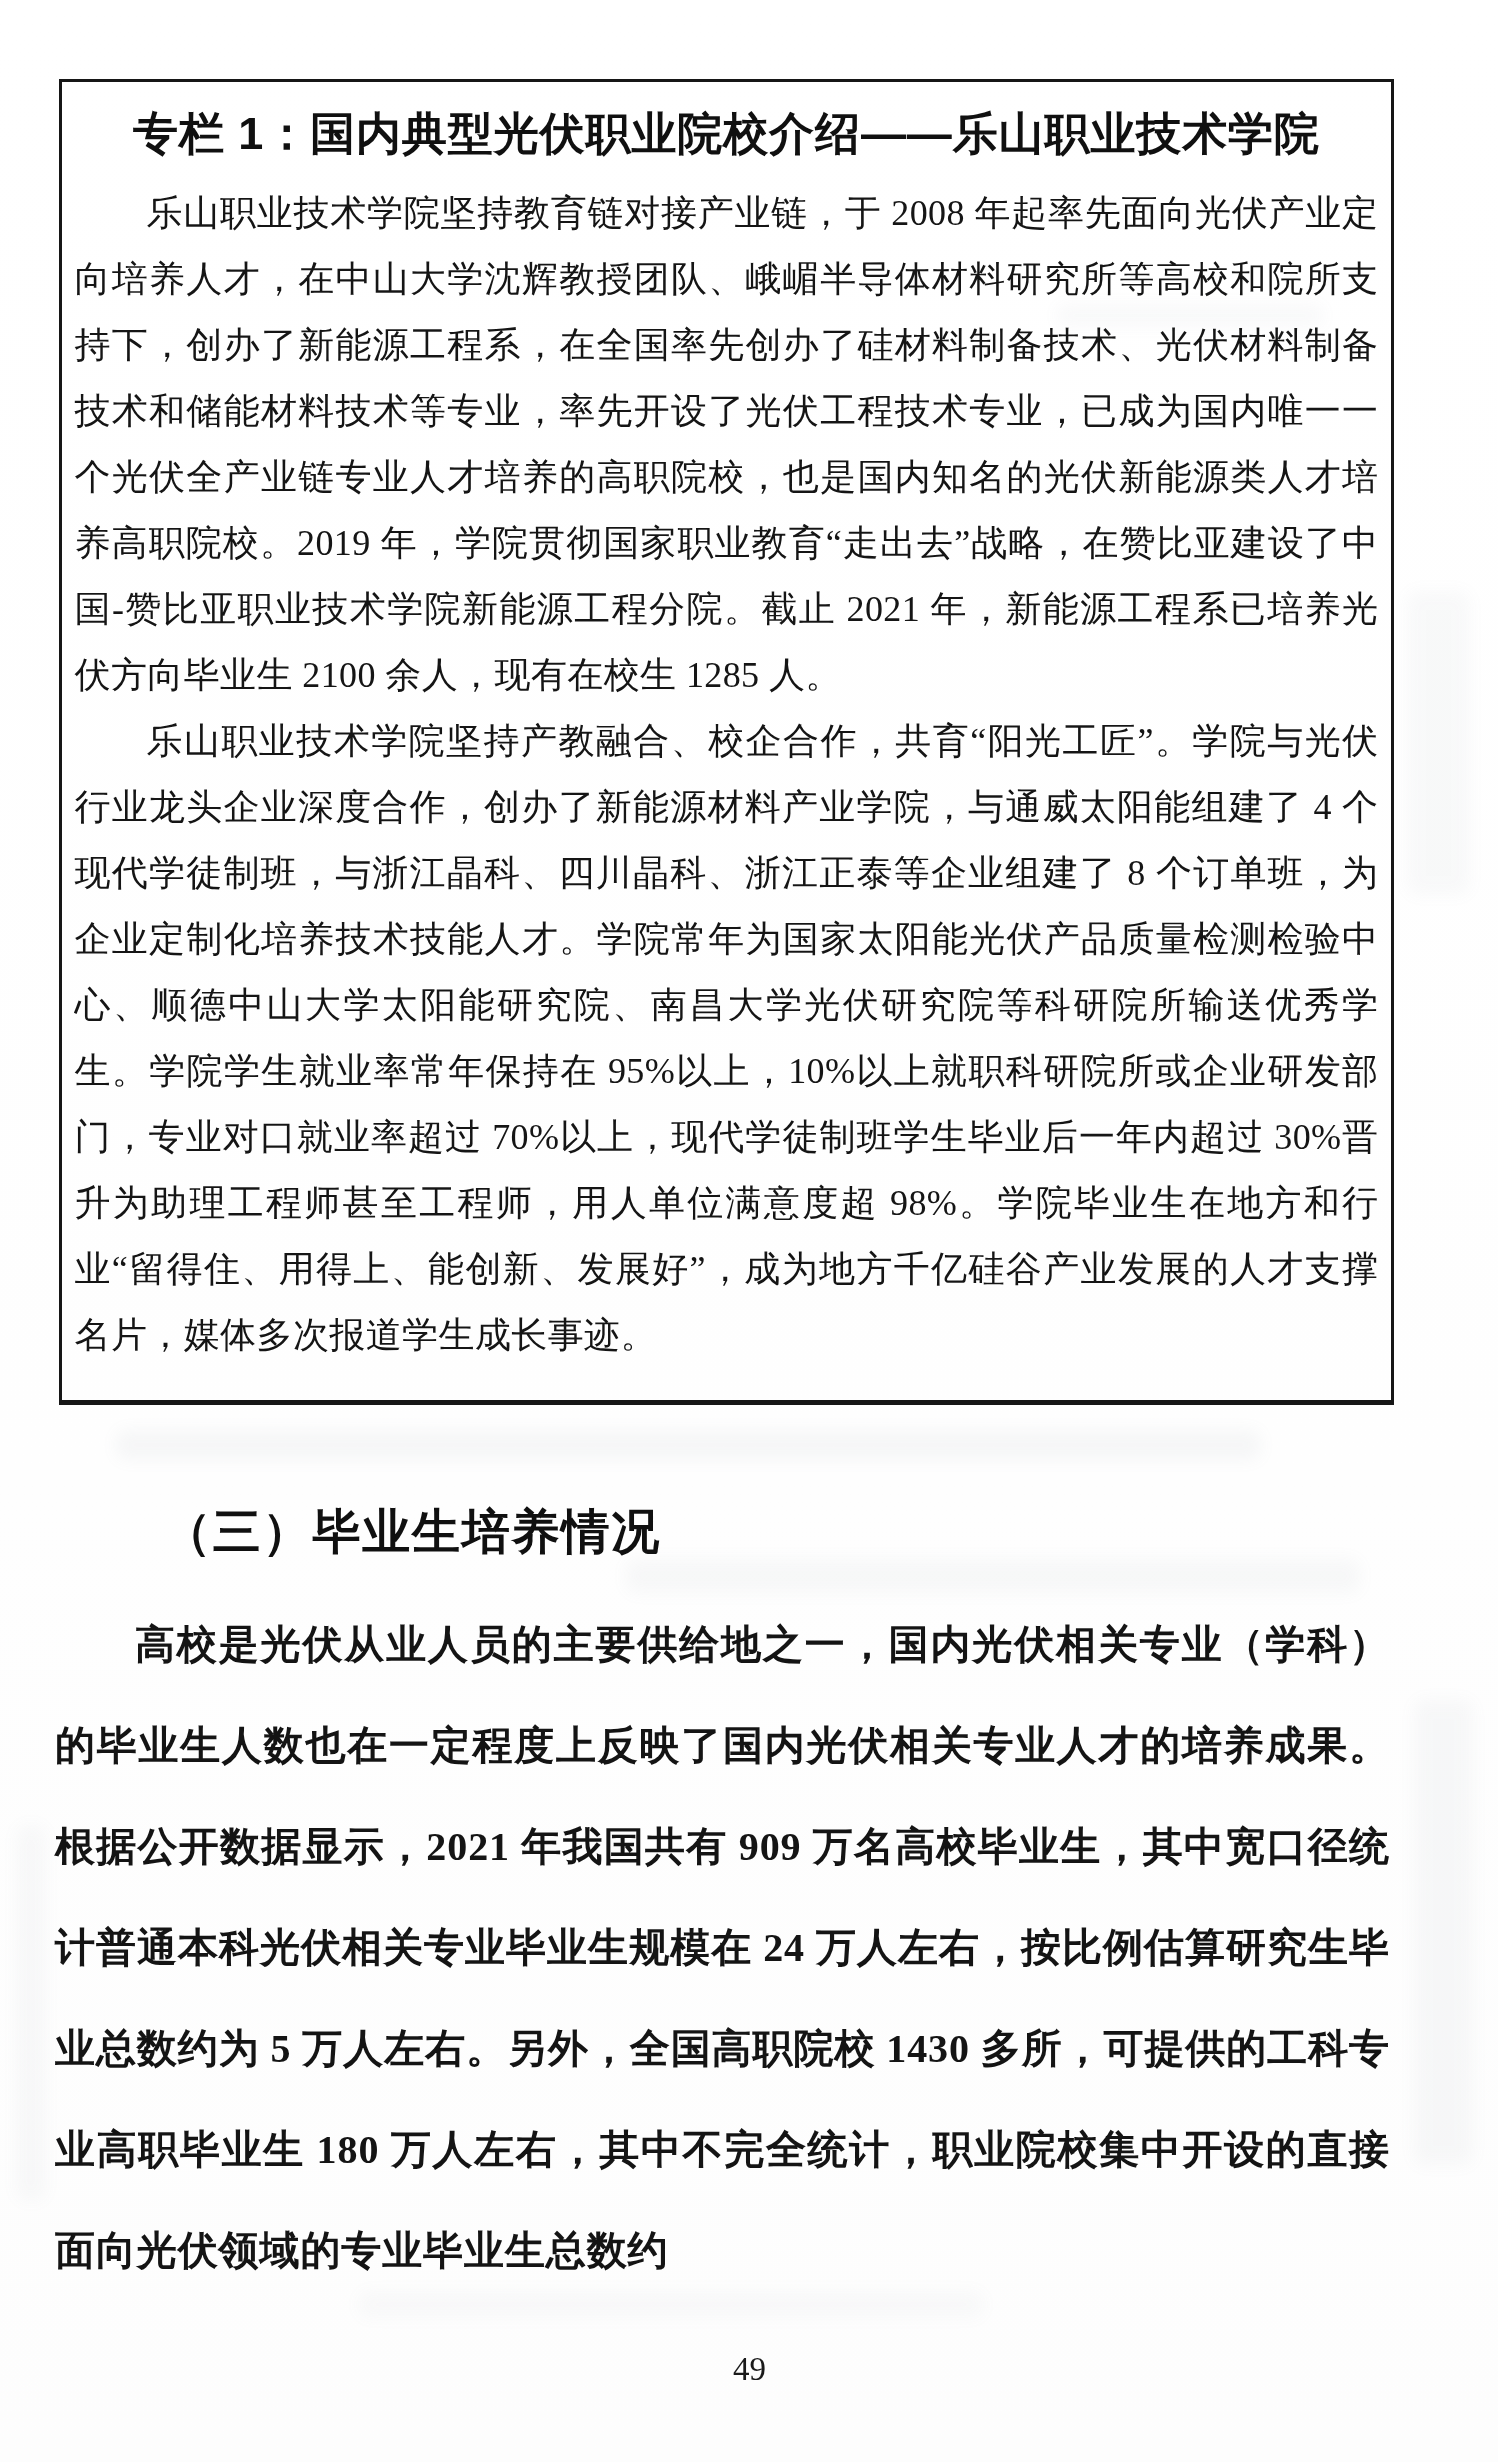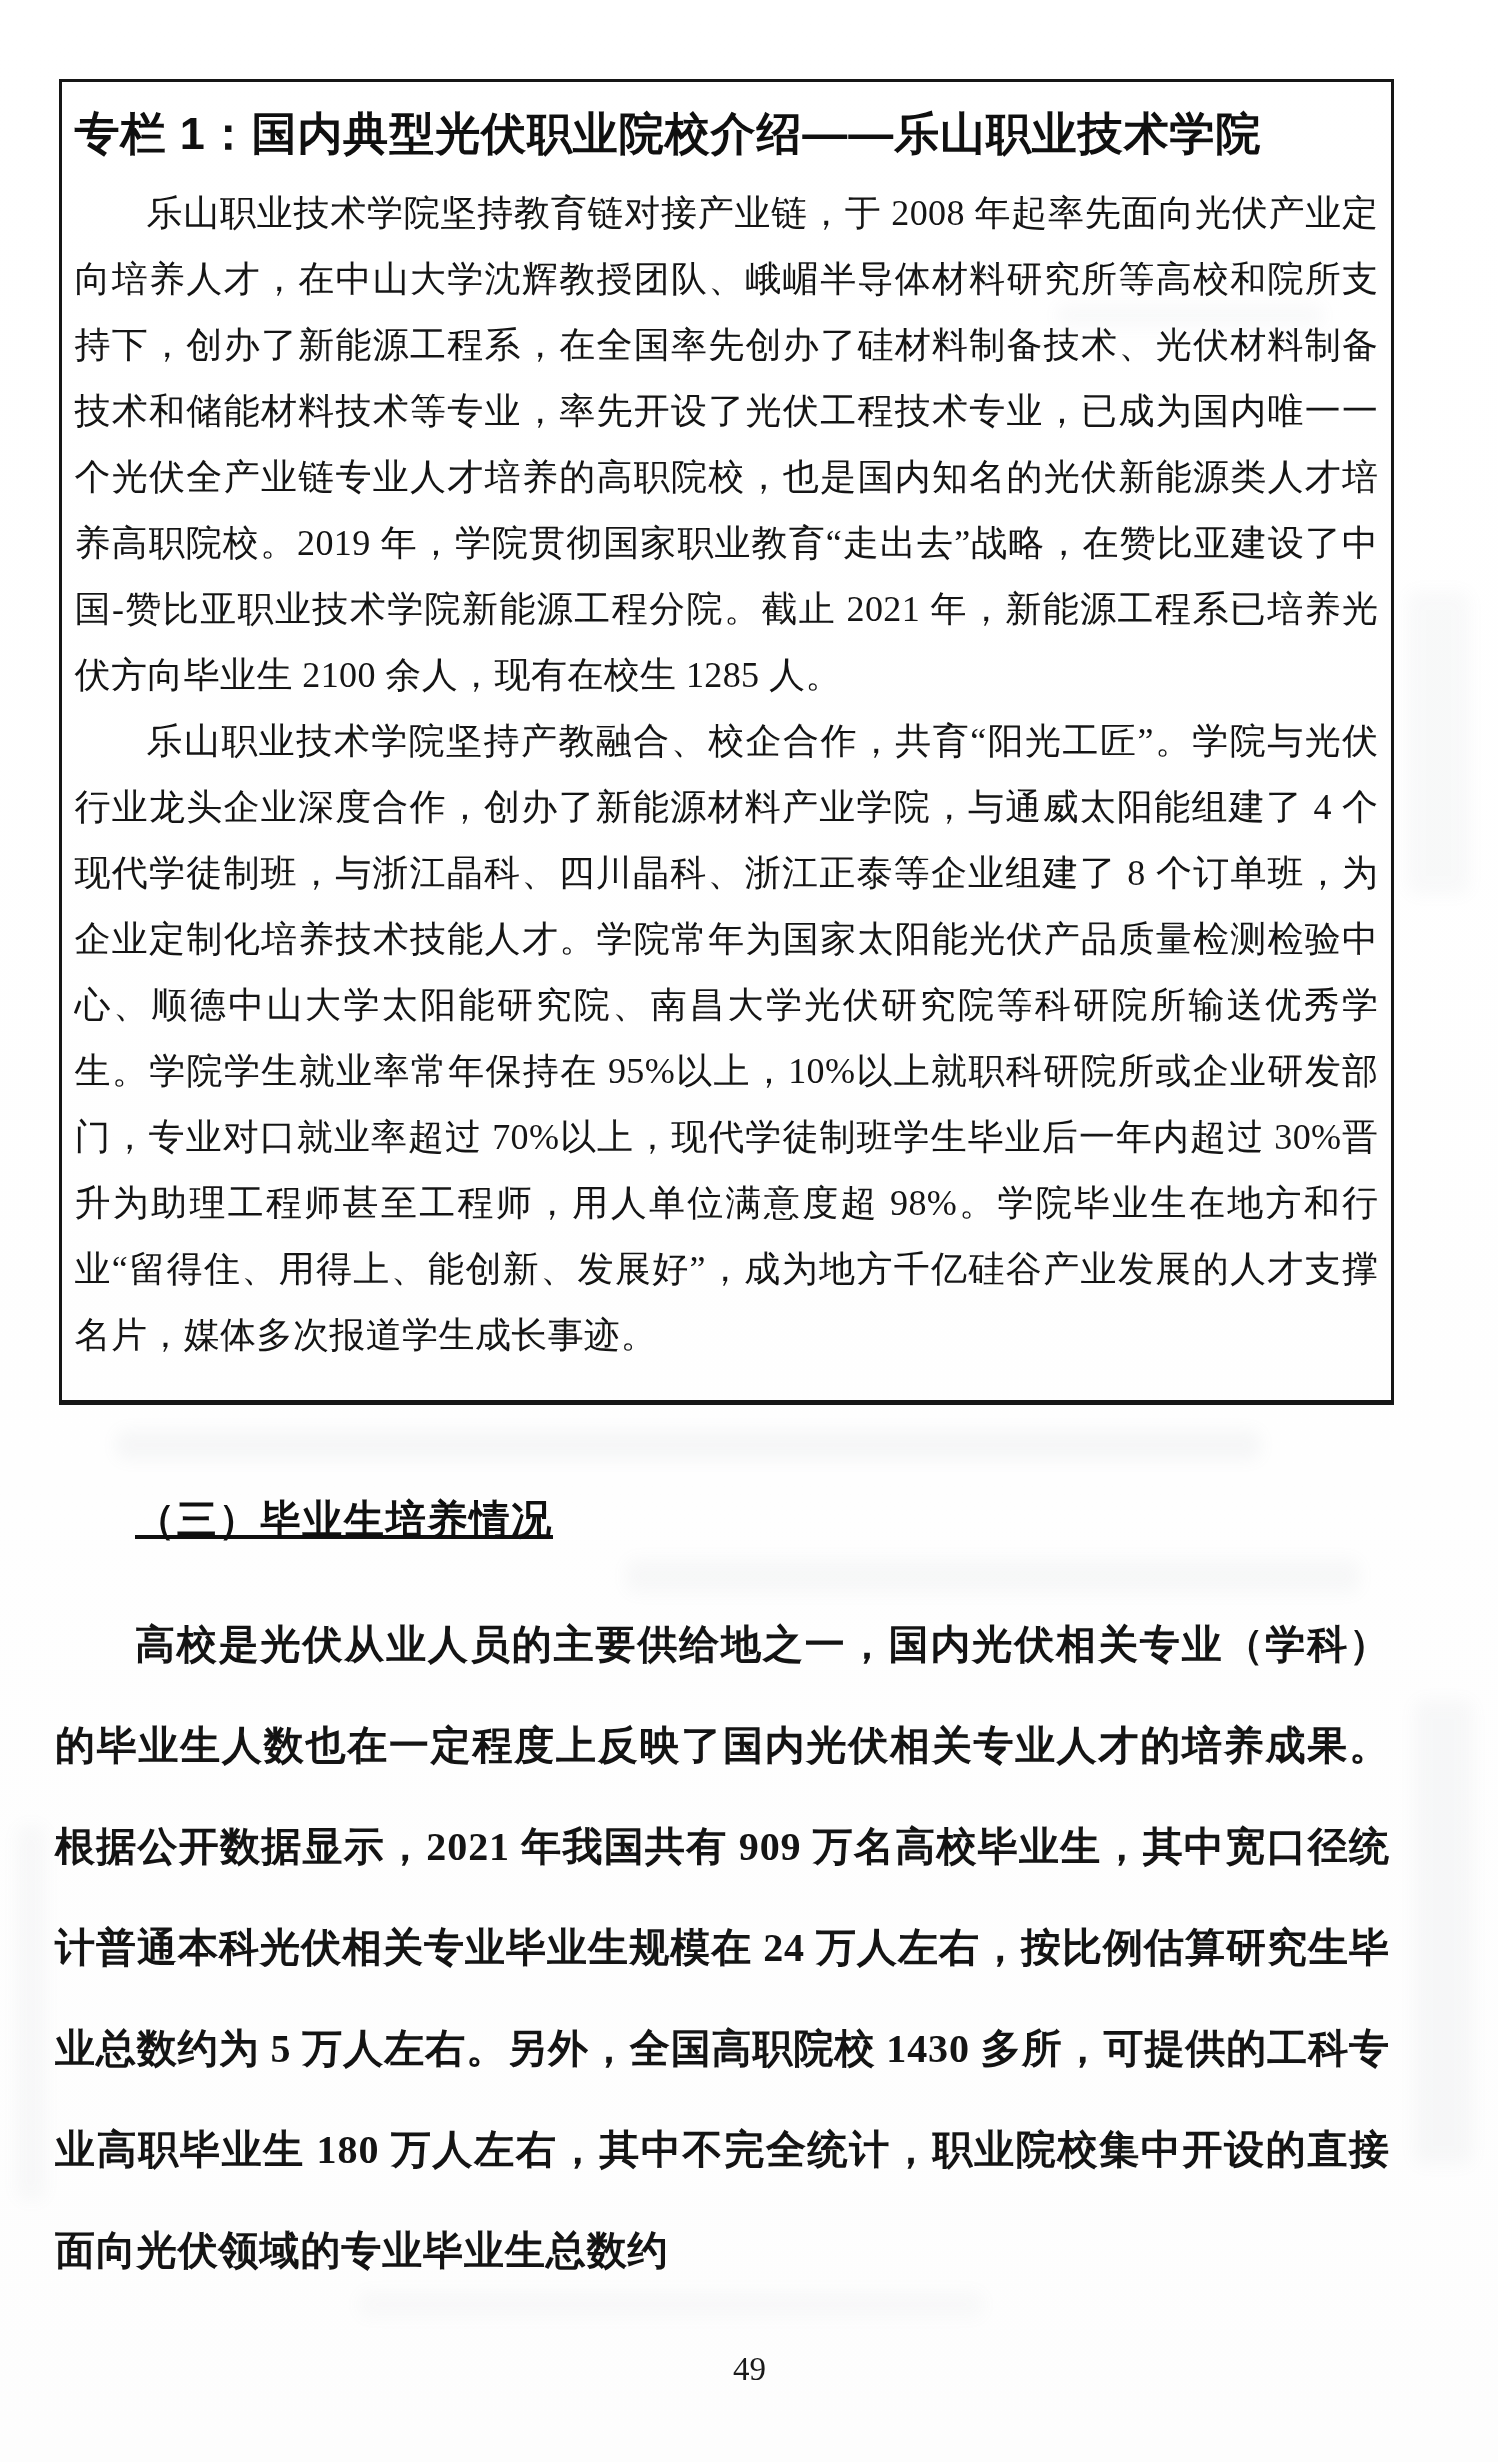--- a/index.html
+++ b/index.html
@@ -30,20 +30,21 @@
     border-bottom-width: 5.4px;
     padding: 14.3px 12.5px 9px 12.5px;
     overflow: hidden;
     background: transparent;
   }
   .box-title {
     font-family: "Liberation Sans", "DejaVu Sans", sans-serif;
     font-weight: 700;
     font-size: 45px;
     line-height: 64px;
+    text-align: center;
     white-space: nowrap;
     letter-spacing: 0.9px;
     margin: 5.4px 0 14.3px 0;
     color: #101010;
   }
   .box-para {
     margin: 0;
     font-size: 36px;
     line-height: 66px;
     text-align: justify;
@@ -51,30 +52,29 @@
     text-indent: 2em;
     letter-spacing: 0.4px;
     color: #151515;
   }
 
   
   .section-heading {
     position: absolute;
     left: 55px;
     top: 1492px;
-    margin: 0;
+    margin: 12px;
     font-family: "Liberation Sans", "DejaVu Sans", sans-serif;
     font-weight: 700;
-    font-size: 40px;
+    font-size: 48px;
     line-height: 55px;
     text-indent: 2em;
     letter-spacing: 1.8px;
     color: #101010;
     white-space: nowrap;
-    text-decoration: underline;
   }
 
   
   .body-para {
     position: absolute;
     left: 55px;
     top: 1594px;
     width: 1335px;
     margin: 0;
     font-size: 40px;

